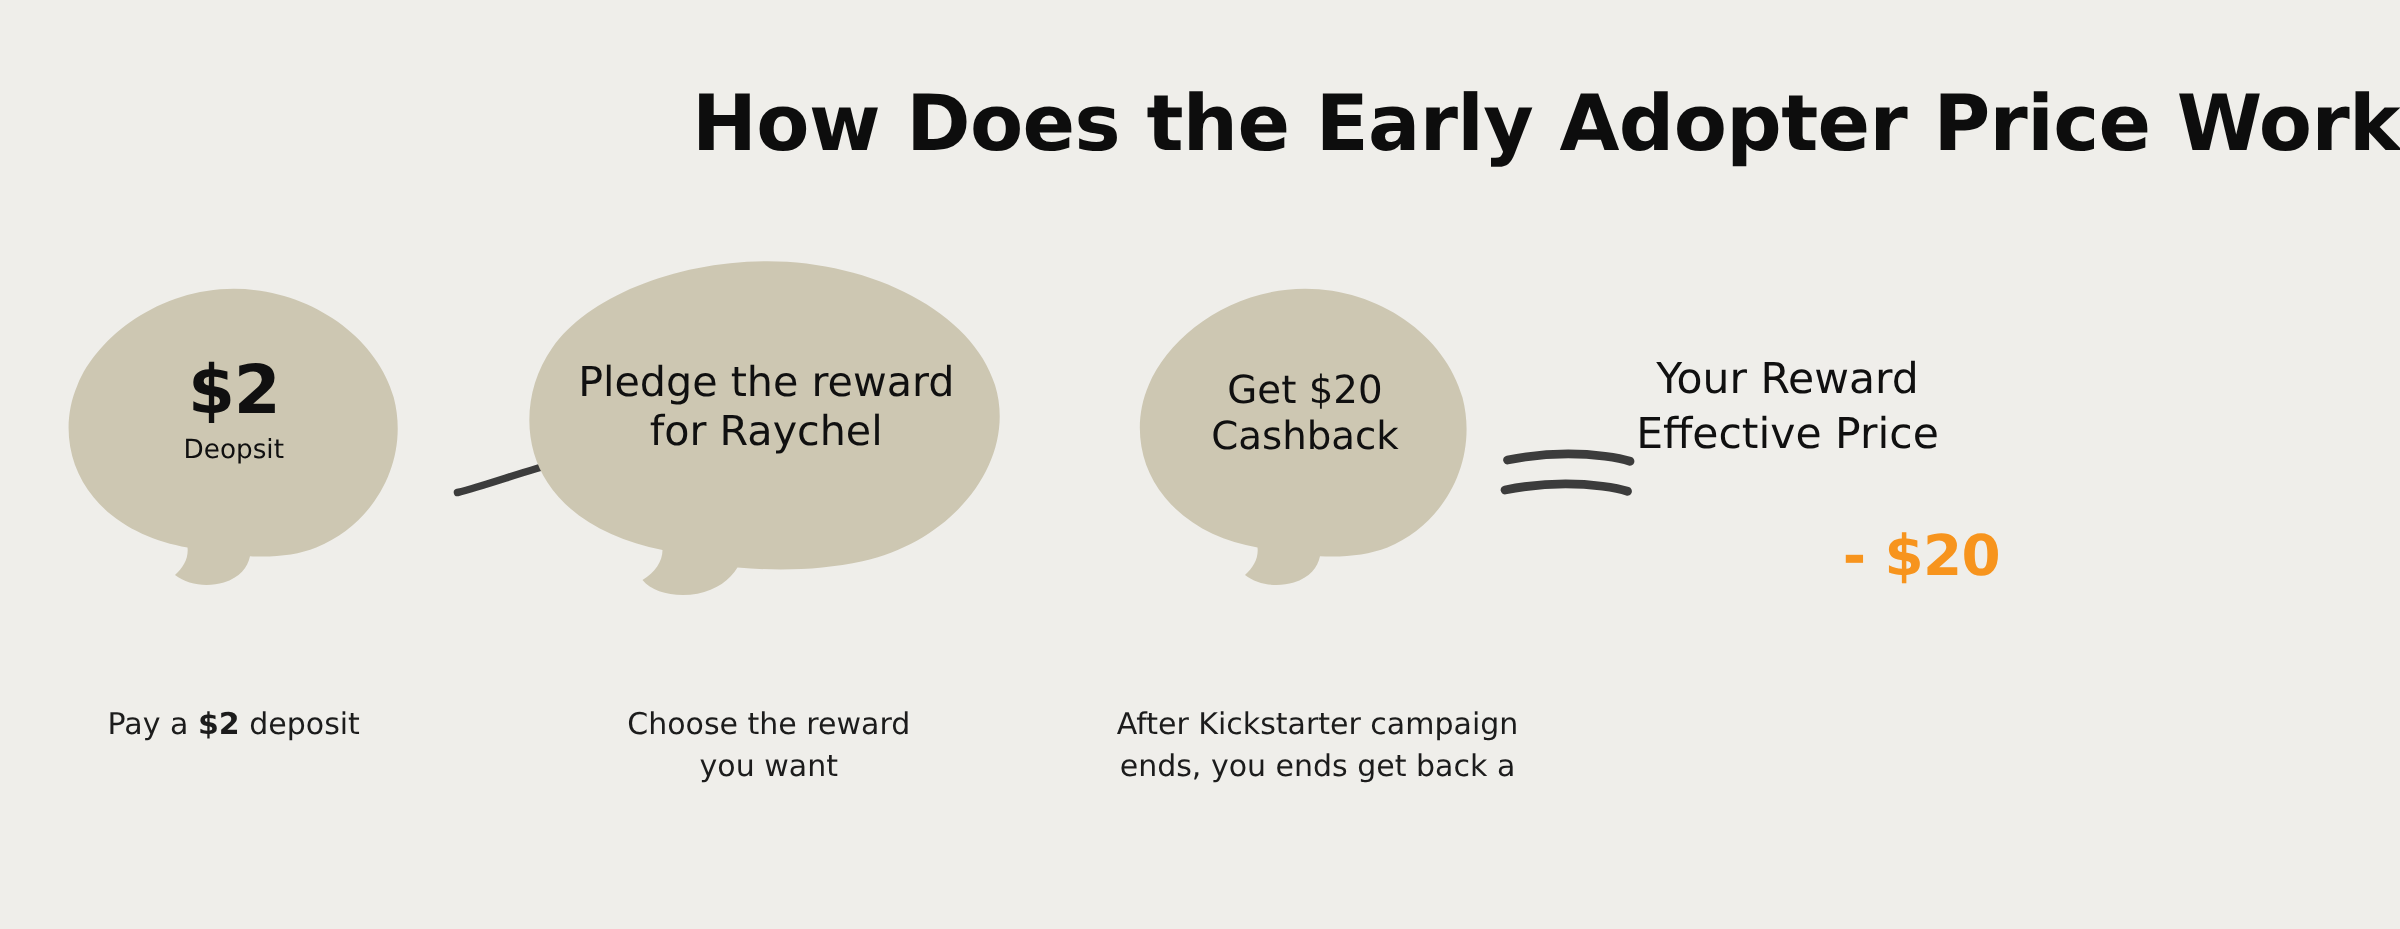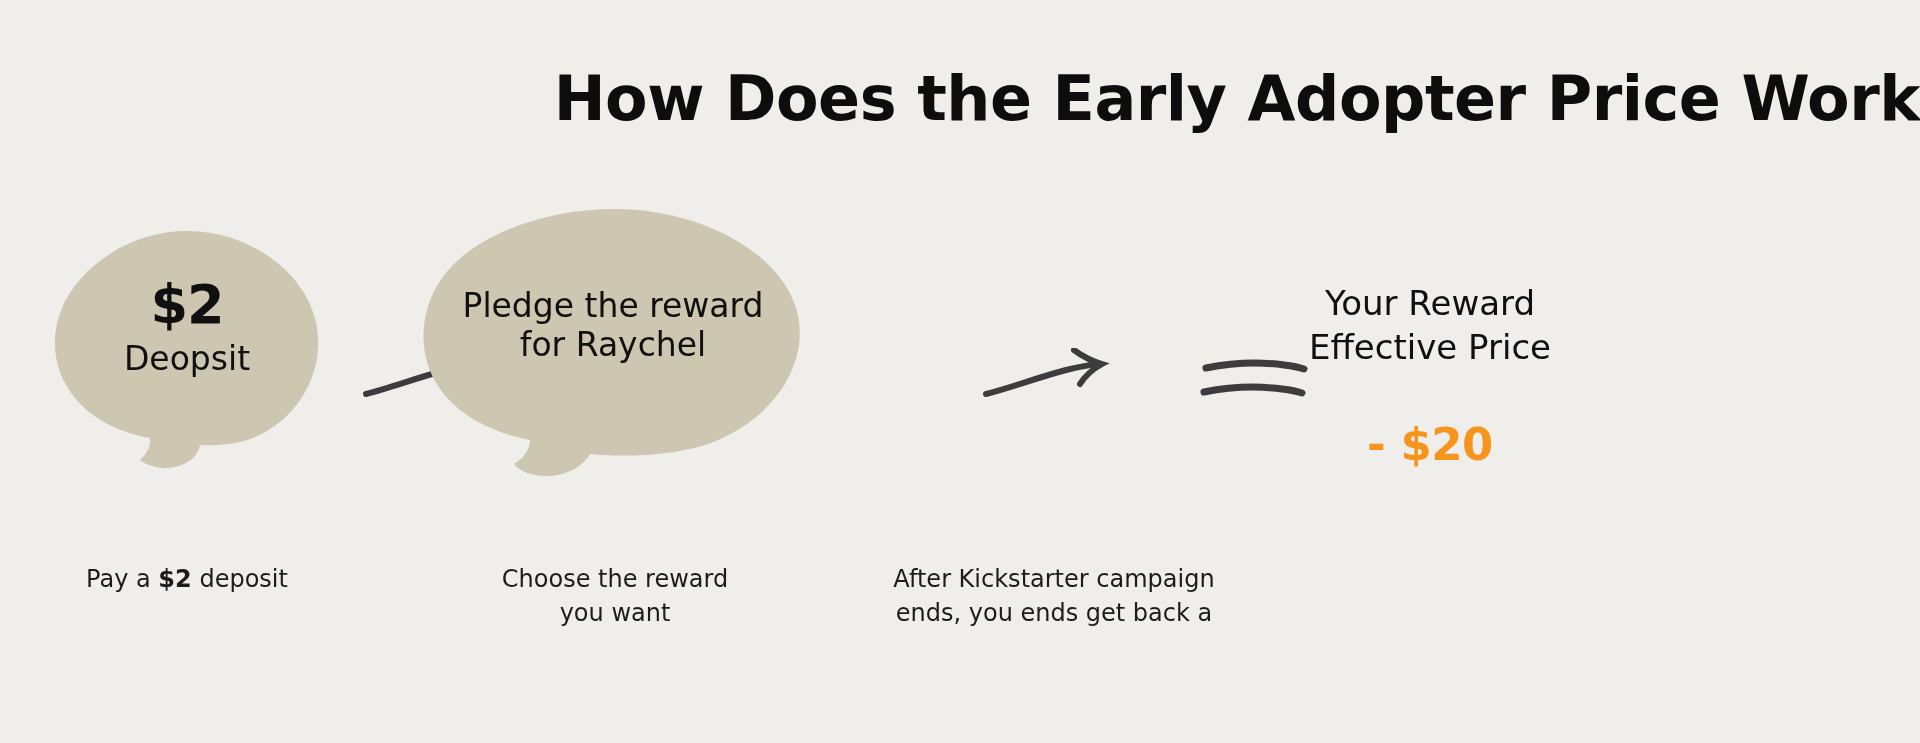--- a/index.html
+++ b/index.html
@@ -62,21 +62,21 @@
   #blob1 { left: 48px; top: 228px; width: 278px; height: 240px; }
   #blob1 .blob-text { height: 200px; }
   .big-dollar {
     font-size: 54px;
     font-weight: bold;
     font-family: "DejaVu Sans", sans-serif;
     letter-spacing: -1px;
     line-height: 1.0;
   }
   .sub-dollar {
-    font-size: 33px;
+    font-size: 21px;
     font-family: "DejaVu Sans", sans-serif;
     margin-top: 8px;
   }
 
   
   #blob2 { left: 418px; top: 206px; width: 390px; height: 272px; }
   #blob2 .blob-text { height: 240px; }
   .blob2-line {
     font-size: 33px;
     font-family: "DejaVu Sans", sans-serif;
@@ -105,21 +105,21 @@
     font-size: 34px;
     font-family: "DejaVu Sans", sans-serif;
     line-height: 1.28;
     color: #101010;
   }
   .effective-amount {
     position: absolute;
     left: 1260px;
     top: 418px;
     width: 340px;
-    text-align: center;
+    text-align: right;
     font-size: 45px;
     font-weight: bold;
     font-family: "DejaVu Sans", sans-serif;
     color: #f7941d;
     letter-spacing: -0.5px;
   }
 
   
   .caption {
     position: absolute;
@@ -169,20 +169,29 @@
     </div>
   </div>
 
   <div class="arrow" style="left:982px; top:348px;">
     <svg width="128" height="58" viewBox="0 0 128 58">
       <path d="M4 46 C28 40 54 30 84 22 C96 19 106 17 118 16" stroke="#3c3c3c" stroke-width="6" fill="none" stroke-linecap="round"></path>
       <path d="M92 2 C100 8 110 13 120 16 C111 21 103 28 98 36" stroke="#3c3c3c" stroke-width="6" fill="none" stroke-linecap="round"></path>
     </svg>
   </div>
 
+  <div class="blob-wrap" id="blob3">
+    <svg class="blob-svg" width="276" height="240" viewBox="0 0 276 240">
+      <path d="M138 3 C197 3 250 40 264 90 C277 140 250 191 204 210 C188 216 170 218 150 217 C148 226 142 234 129 238 C116 242 100 240 90 232 C97 226 101 218 100 210 C71 205 44 192 26 170 C5 145 0 110 13 80 C29 41 79 3 138 3 Z" fill="#cdc7b2"></path>
+    </svg>
+    <div class="blob-text">
+      <div class="blob3-line">Get $20</div>
+      <div class="blob3-line">Cashback</div>
+    </div>
+  </div>
 
   <div class="arrow" style="left:1200px; top:352px;">
     <svg width="110" height="56" viewBox="0 0 110 56">
       <path d="M6 16 C26 12 54 9 84 13 C92 14 98 15 104 17" stroke="#3c3c3c" stroke-width="7" fill="none" stroke-linecap="round"></path>
       <path d="M4 40 C24 36 52 33 82 37 C90 38 96 39 102 41" stroke="#3c3c3c" stroke-width="7" fill="none" stroke-linecap="round"></path>
     </svg>
   </div>
 
   <div class="effective">
     <div>Your Reward</div>

